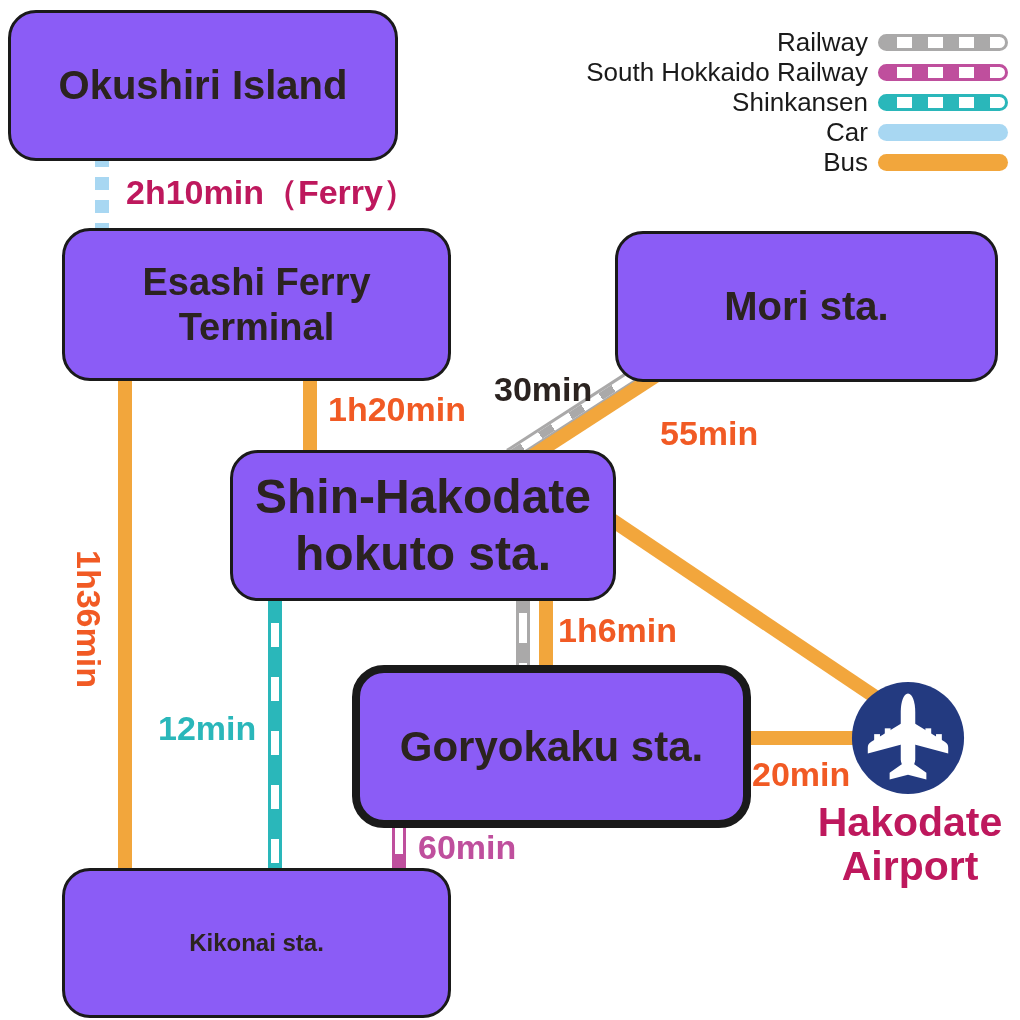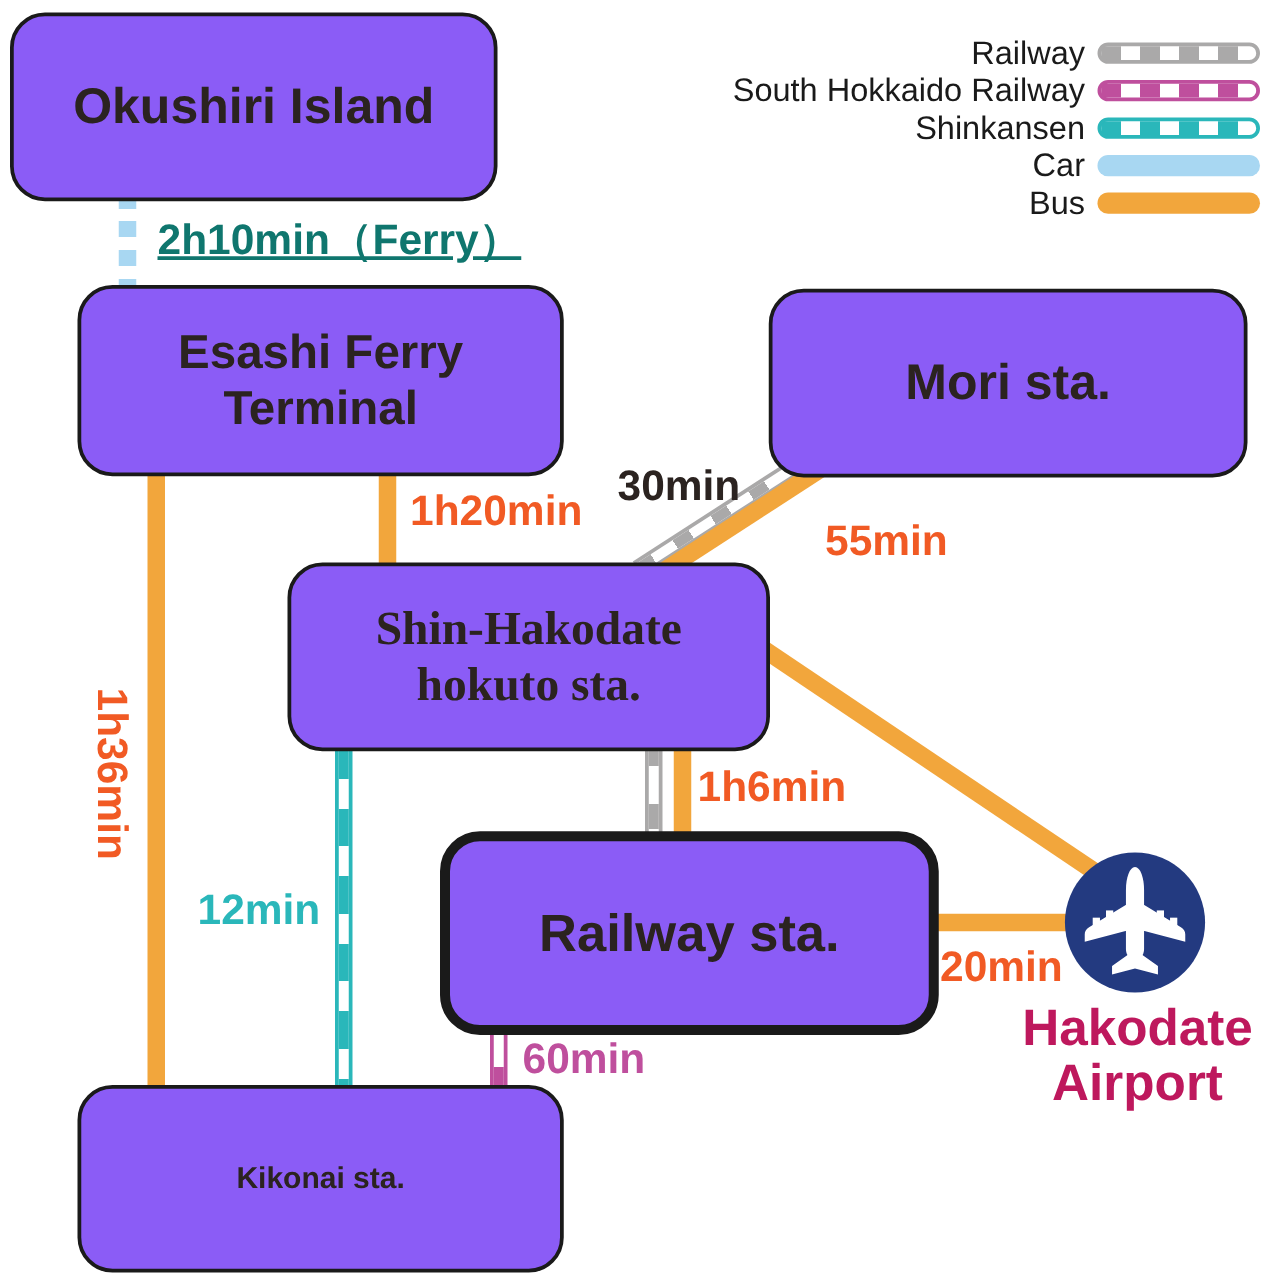--- a/index.html
+++ b/index.html
@@ -24,21 +24,21 @@
   .railv-magenta{border-left:3px solid #bf4f9d;border-right:3px solid #bf4f9d;
               background:repeating-linear-gradient(180deg,#bf4f9d 0 16px,#fff 16px 44px);}
   .railh-gray{border-top:3px solid #aaa9a9;border-bottom:3px solid #aaa9a9;
               background:repeating-linear-gradient(90deg,#aaa9a9 0 15px,#fff 15px 36px);}
   .diag{transform-origin:0 50%;}
 
   
   .lab{position:absolute;z-index:3;font-weight:bold;font-size:34px;white-space:pre-line;line-height:1.0;}
   .lab-orange{color:#f15a24;}
   .lab-black{color:#2b2320;}
-  .lab-blue{color:#0f766e;text-decoration:underline;}
+  .lab-blue{color:#be185d;}
   .lab-teal{color:#2ab7ba;}
   .lab-magenta{color:#bf4f9d;}
   .lab-vertical{writing-mode:vertical-rl;}
   .lab-multiline{font-size:33px;line-height:31.5px;}
 
   
   .legend{position:absolute;top:27px;right:12px;z-index:4;}
   .legend-row{display:flex;align-items:center;justify-content:flex-end;height:30px;}
   .legend-label{font-size:26px;color:#1a1a1a;margin-right:10px;}
   .swatch{width:130px;height:17px;border-radius:9px;box-sizing:border-box;}
@@ -86,27 +86,27 @@
 
   <div class="node" style="left:62px;top:228px;width:383px;height:147px;font-size:38px;">
     <span class="nm">Esashi Ferry
 Terminal</span>
   </div>
 
   <div class="node" style="left:615px;top:231px;width:377px;height:145px;font-size:40px;">
     <span class="nm">Mori sta.</span>
   </div>
 
-  <div class="node" style="left:230px;top:450px;width:380px;height:145px;font-size:38px;font-family:Liberation Serif, serif;">
+  <div class="node" style="left:230px;top:450px;width:380px;height:145px;font-size:48px;">
     <span class="nm">Shin-Hakodate
 hokuto sta.</span>
   </div>
 
   <div class="node node--thick" style="left:352px;top:665px;width:383px;height:147px;font-size:42px;">
-    <span class="nm">Railway sta.</span>
+    <span class="nm">Goryokaku sta.</span>
   </div>
 
   <div class="node" style="left:62px;top:868px;width:383px;height:144px;font-size:24px;">
     <span class="nm">Kikonai sta.</span>
   </div>
 
   <div class="lab lab-blue" style="left:126px;top:175px;">2h10min（Ferry）</div>
 
   <div class="lab lab-orange" style="left:328px;top:392px;">1h20min</div>
 

